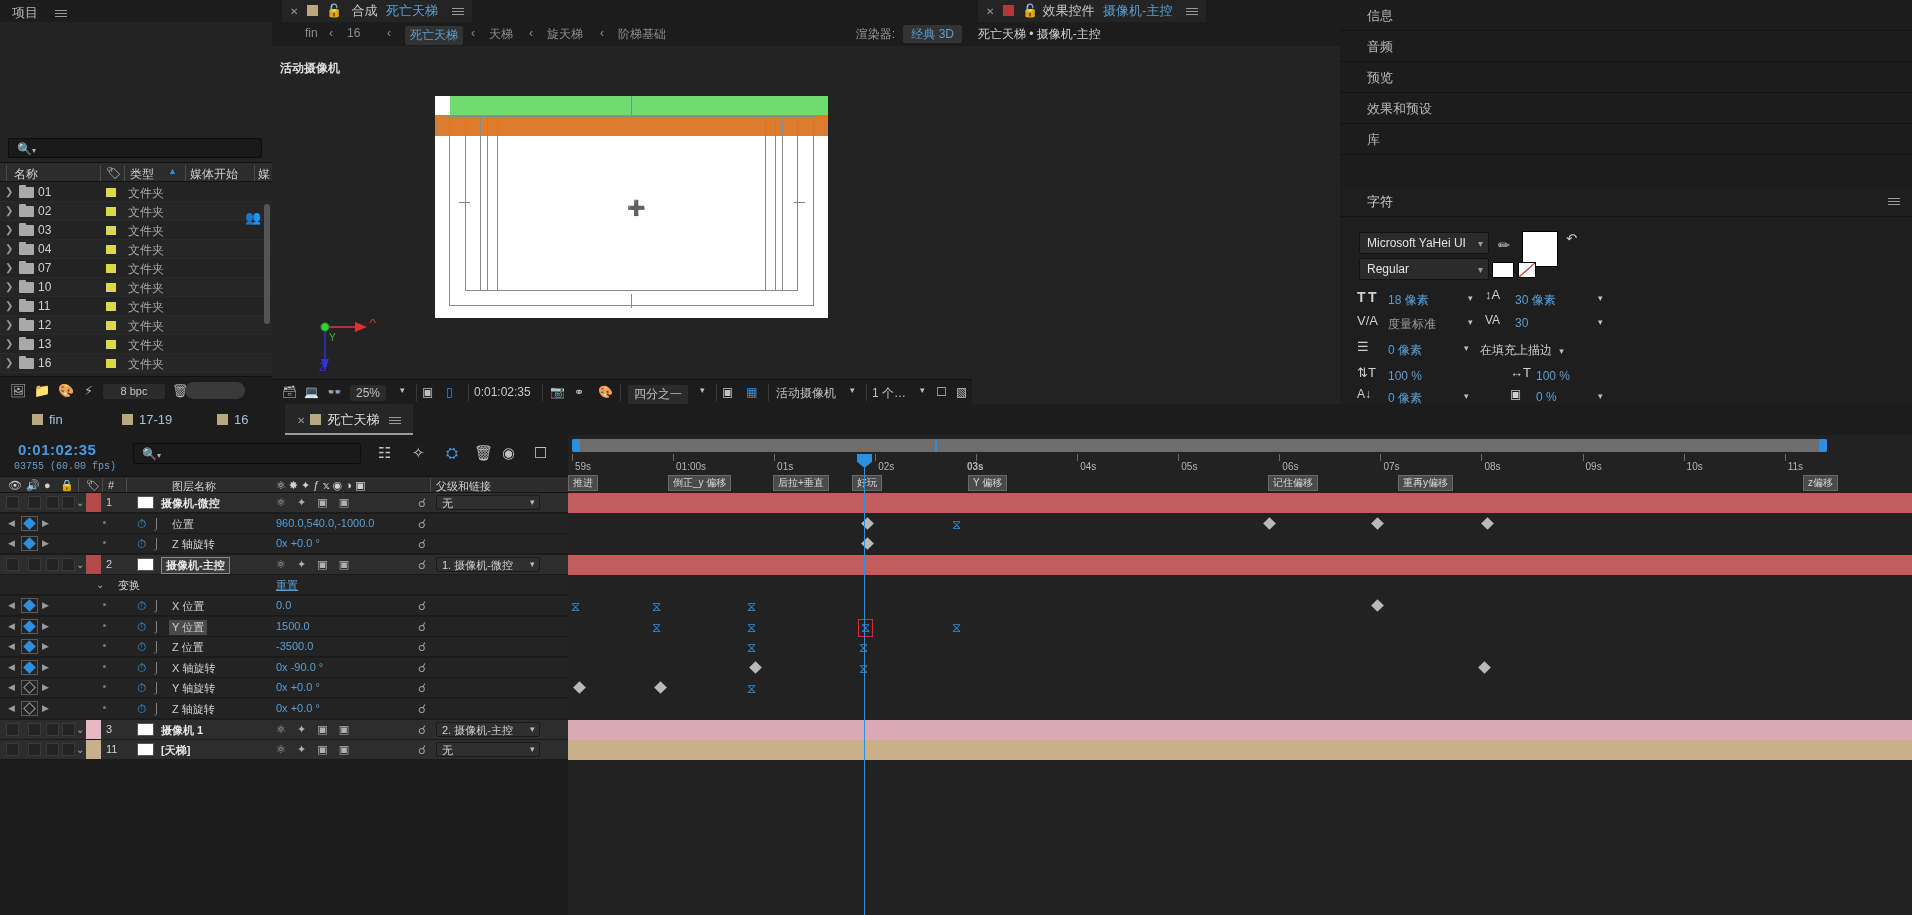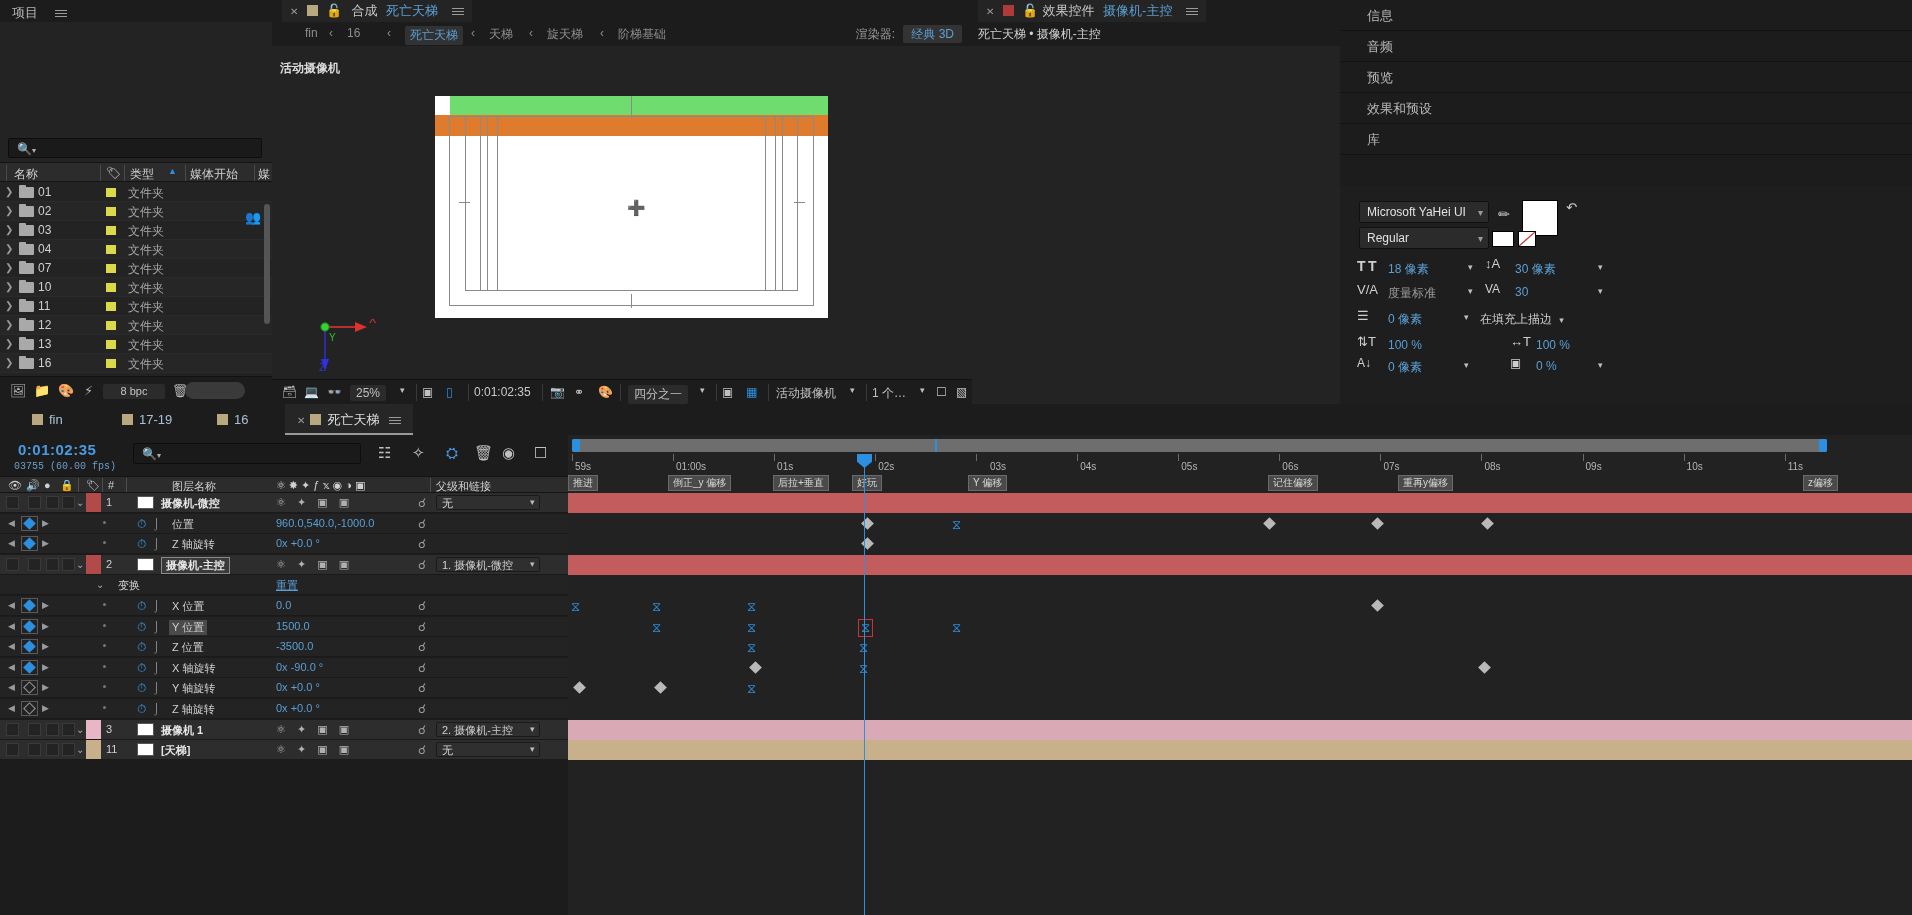--- a/index.html
+++ b/index.html
@@ -431,20 +431,28 @@
   <div class="pnl" id="rail">
     <div id="rail-items">
         <div class="rail-item">信息</div>
         <div class="rail-item">音频</div>
         <div class="rail-item">预览</div>
         <div class="rail-item">效果和预设</div>
         <div class="rail-item">库</div>
       </div>
 
     <div id="char">
+      <div id="char-hdr">
+        <span>字符</span>
+        <span class="hamb hb">
+            <i></i>
+            <i></i>
+            <i></i>
+          </span>
+      </div>
 
       <div class="grp" style="height:185px">
 
         <div class="ipt" style="left:19px; top:15px; width:130px; height:22px;">
           <span>Microsoft YaHei UI</span>
           <span class="cv" style="top:1px">▾</span>
         </div>
 
         <div class="ipt" style="left:19px; top:41px; width:130px; height:22px;">
           <span>Regular</span>
@@ -730,21 +738,21 @@
       <div id="ruler">
           <span class="tk" style="left: 4px;"></span>
           <span class="tl" style="left: 7px;">59s</span>
           <span class="tk" style="left: 105.053px;"></span>
           <span class="tl" style="left: 108.053px;">01:00s</span>
           <span class="tk" style="left: 206.105px;"></span>
           <span class="tl" style="left: 209.105px;">01s</span>
           <span class="tk" style="left: 307.158px;"></span>
           <span class="tl" style="left: 310.158px;">02s</span>
           <span class="tk" style="left: 408.211px;"></span>
-          <span class="tl" style="left: 422px;">03s</span>
+          <span class="tl" style="left: 399px; font-weight: bold;">03s</span>
           <span class="tk" style="left: 509.263px;"></span>
           <span class="tl" style="left: 512.263px;">04s</span>
           <span class="tk" style="left: 610.316px;"></span>
           <span class="tl" style="left: 613.316px;">05s</span>
           <span class="tk" style="left: 711.368px;"></span>
           <span class="tl" style="left: 714.368px;">06s</span>
           <span class="tk" style="left: 812.421px;"></span>
           <span class="tl" style="left: 815.421px;">07s</span>
           <span class="tk" style="left: 913.474px;"></span>
           <span class="tl" style="left: 916.474px;">08s</span>

